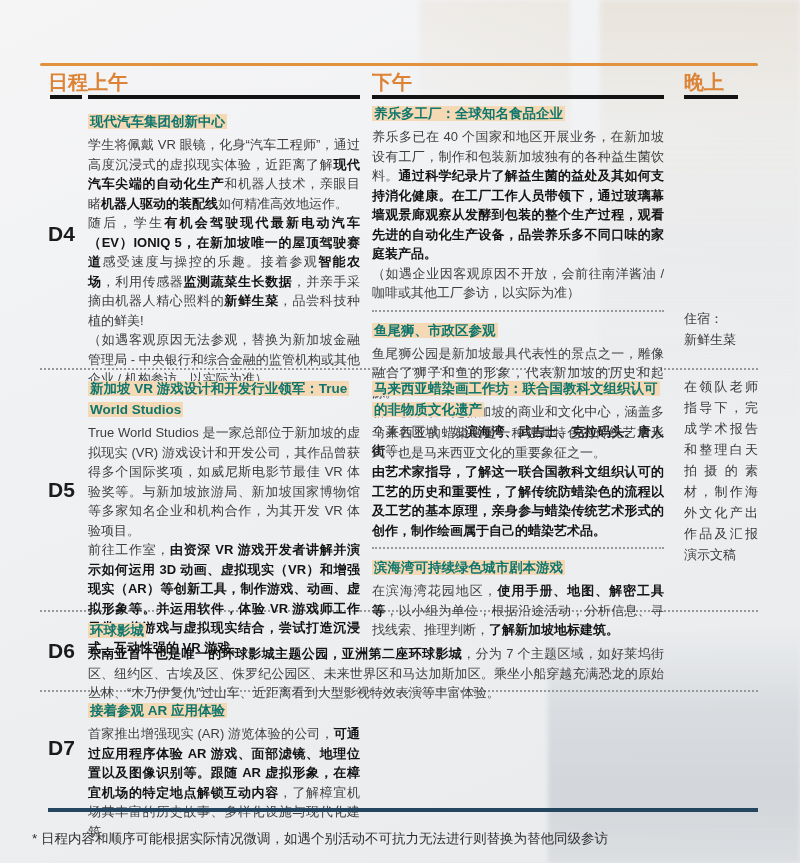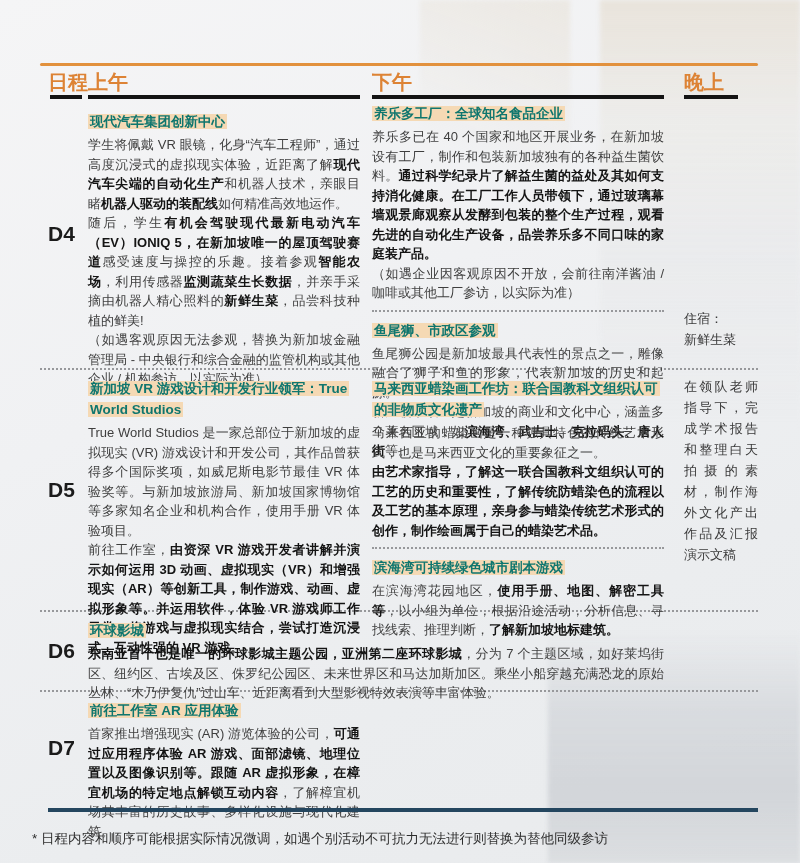--- a/index.html
+++ b/index.html
@@ -122,21 +122,21 @@
             </div>
           </div>
       </div>
       <div class="rowsep"></div>
 
       <div class="trow r2">
         <div class="c-day">D5</div>
         <div class="c-m pad-top-md">
             <div class="section">
               <div class="sec-title"><span class="hl">新加坡 VR 游戏设计和开发行业领军：True World Studios</span></div>
-              <div class="para"><span>True World Studios 是一家总部位于新加坡的虚拟现实 (VR) 游戏设计和开发公司，其作品曾获得多个国际奖项，如威尼斯电影节最佳 VR 体验奖等。与新加坡旅游局、新加坡国家博物馆等多家知名企业和机构合作，使用手册 VR 体验项目。</span></div>
+              <div class="para"><span>True World Studios 是一家总部位于新加坡的虚拟现实 (VR) 游戏设计和开发公司，其作品曾获得多个国际奖项，如威尼斯电影节最佳 VR 体验奖等。与新加坡旅游局、新加坡国家博物馆等多家知名企业和机构合作，为其开发 VR 体验项目。</span></div>
               <div class="para"><span>前往工作室，</span><span class="b">由资深 VR 游戏开发者讲解并演示如何运用 3D 动画、虚拟现实（VR）和增强现实（AR）等创新工具，制作游戏、动画、虚拟形象等。并运用软件，体验 VR 游戏师工作日常，将游戏与虚拟现实结合，尝试打造沉浸式、互动性强的 VR 游戏。</span></div>
             </div>
           </div>
         <div class="c-a pad-top-md">
             <div class="section">
               <div class="sec-title"><span class="hl">马来西亚蜡染画工作坊：联合国教科文组织认可的非物质文化遗产</span></div>
               <div class="para"><span>马来西亚的蜡染画是一种独具特色的传统艺术形式，也是马来西亚文化的重要象征之一。</span></div>
               <div class="para"><span class="b">由艺术家指导，了解这一联合国教科文组织认可的工艺的历史和重要性，了解传统防蜡染色的流程以及工艺的基本原理，亲身参与蜡染传统艺术形式的创作，制作绘画属于自己的蜡染艺术品。</span></div>
               <div class="dotted"></div>
             </div>
@@ -156,21 +156,21 @@
               <div class="para"><span class="b">东南亚首个也是唯一的环球影城主题公园，亚洲第二座环球影城</span><span>，分为 7 个主题区域，如好莱坞街区、纽约区、古埃及区、侏罗纪公园区、未来世界区和马达加斯加区。乘坐小船穿越充满恐龙的原始丛林、“木乃伊复仇”过山车、近距离看到大型影视特效表演等丰富体验。</span></div>
             </div>
           </div>
       </div>
       <div class="rowsep"></div>
 
       <div class="trow r4">
         <div class="c-day">D7</div>
         <div class="c-m pad-top-md">
             <div class="section">
-              <div class="sec-title"><span class="hl">前往工作室 AR 应用体验</span></div>
+              <div class="sec-title"><span class="hl">接着参观 AR 应用体验</span></div>
               <div class="para"><span>首家推出增强现实 (AR) 游览体验的公司，</span><span class="b">可通过应用程序体验 AR 游戏、面部滤镜、地理位置以及图像识别等。跟随 AR 虚拟形象，在樟宜机场的特定地点解锁互动内容</span><span>，了解樟宜机场其丰富的历史故事、多样化设施与现代化建筑。</span></div>
             </div>
           </div>
       </div>
 
     </div>
 
     <div class="evening">
       <div>住宿：</div>
       <div>新鲜生菜</div>

